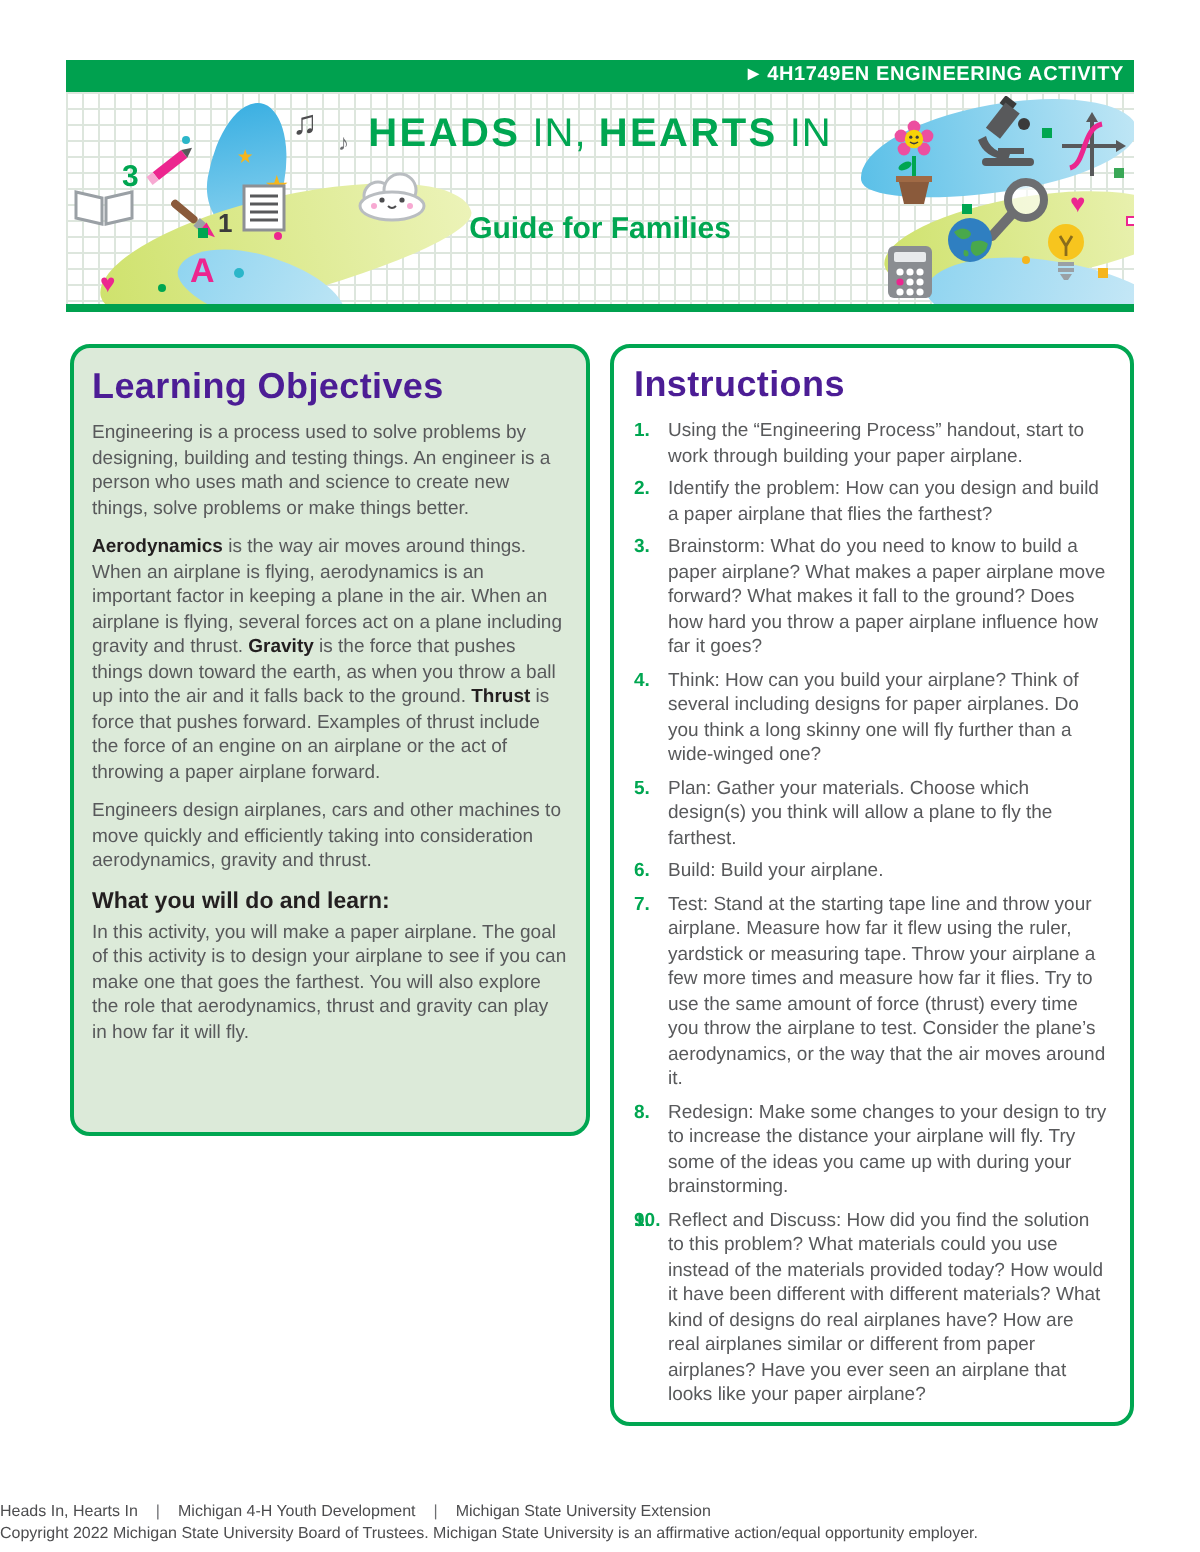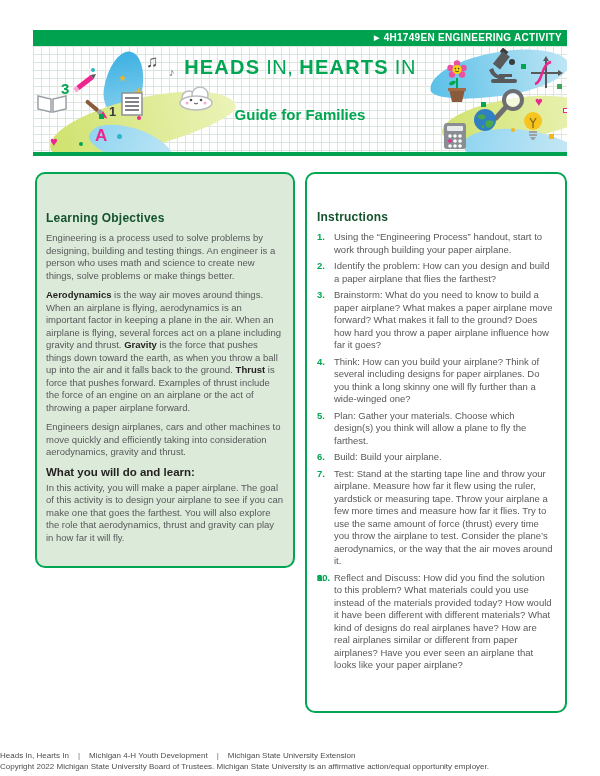--- a/index.html
+++ b/index.html
@@ -29,21 +29,21 @@
   .hihi { top:10px; font-size:20px; font-weight:bold; color:#00a651; letter-spacing:1.2px; }
   .hihi .light { font-weight:normal; letter-spacing:.5px; }
   .subtitle { top:40px; font-size:24px; font-weight:bold; color:#262626; letter-spacing:.3px; }
   .tagline { top:60px; font-size:15px; font-weight:bold; color:#00a651; }
 
   
   .box { position:absolute; border:2px solid #00a651; border-radius:10px; }
   .box-left  { left:35px;  top:172px; width:260px; height:396px; background:#dcead9; padding:9px 9px; }
   .box-right { left:305px; top:172px; width:262px; height:541px; background:#fff;    padding:8px 10px; }
 
-  .box-title { color:#14532d; font-size:12px; font-weight:bold; margin-bottom:7px; letter-spacing:.2px;margin-top:28px; }
+  .box-title { color:#4c1d95; font-size:18px; font-weight:bold; margin-bottom:7px; letter-spacing:.2px; }
   .sub-head  { color:#231f20; font-size:11.5px; font-weight:bold; margin:7px 0 4px 0; }
   .para { color:#58595b; font-size:9.5px; line-height:12.5px; margin-bottom:7px; }
   .para b { color:#231f20;text-align:right; }
 
   .item { position:relative; padding-left:17px; margin-bottom:4px;
           color:#58595b; font-size:9.5px; line-height:12.5px; }
   .item .num { position:absolute; left:0; top:0; color:#00a651; font-weight:bold; }
 
   
   .footer { position:absolute; left:0; top:750px; width:100%; text-align:left;
@@ -239,21 +239,21 @@
 
   <div class="box box-right">
     <div class="box-title">Instructions</div>
     <div class="item"><span class="num">1.</span><span>Using the “Engineering Process” handout, start to work through building your paper airplane.</span></div>
     <div class="item"><span class="num">2.</span><span>Identify the problem: How can you design and build a paper airplane that flies the farthest?</span></div>
     <div class="item"><span class="num">3.</span><span>Brainstorm: What do you need to know to build a paper airplane? What makes a paper airplane move forward? What makes it fall to the ground? Does how hard you throw a paper airplane influence how far it goes?</span></div>
     <div class="item"><span class="num">4.</span><span>Think: How can you build your airplane? Think of several including designs for paper airplanes. Do you think a long skinny one will fly further than a wide-winged one?</span></div>
     <div class="item"><span class="num">5.</span><span>Plan: Gather your materials. Choose which design(s) you think will allow a plane to fly the farthest.</span></div>
     <div class="item"><span class="num">6.</span><span>Build: Build your airplane.</span></div>
     <div class="item"><span class="num">7.</span><span>Test: Stand at the starting tape line and throw your airplane. Measure how far it flew using the ruler, yardstick or measuring tape. Throw your airplane a few more times and measure how far it flies. Try to use the same amount of force (thrust) every time you throw the airplane to test. Consider the plane’s aerodynamics, or the way that the air moves around it.</span></div>
-    <div class="item"><span class="num">8.</span></div>
+    <div class="item"><span class="num">8.</span><span>Redesign: Make some changes to your design to try to increase the distance your airplane will fly. Try some of the ideas you came up with during your brainstorming.</span></div>
     <div class="item"><span class="num">9.</span></div>
     <div class="item"><span class="num">10.</span><span>Reflect and Discuss: How did you find the solution to this problem? What materials could you use instead of the materials provided today? How would it have been different with different materials? What kind of designs do real airplanes have? How are real airplanes similar or different from paper airplanes? Have you ever seen an airplane that looks like your paper airplane?</span></div>
   </div>
 
   <div class="footer">
     <div>
       <span>Heads In, Hearts In</span><span class="sep">|</span><span>Michigan 4-H Youth Development</span><span class="sep">|</span><span>Michigan State University Extension</span>
     </div>
     <div>Copyright 2022 Michigan State University Board of Trustees. Michigan State University is an affirmative action/equal opportunity employer.</div>
   </div>

